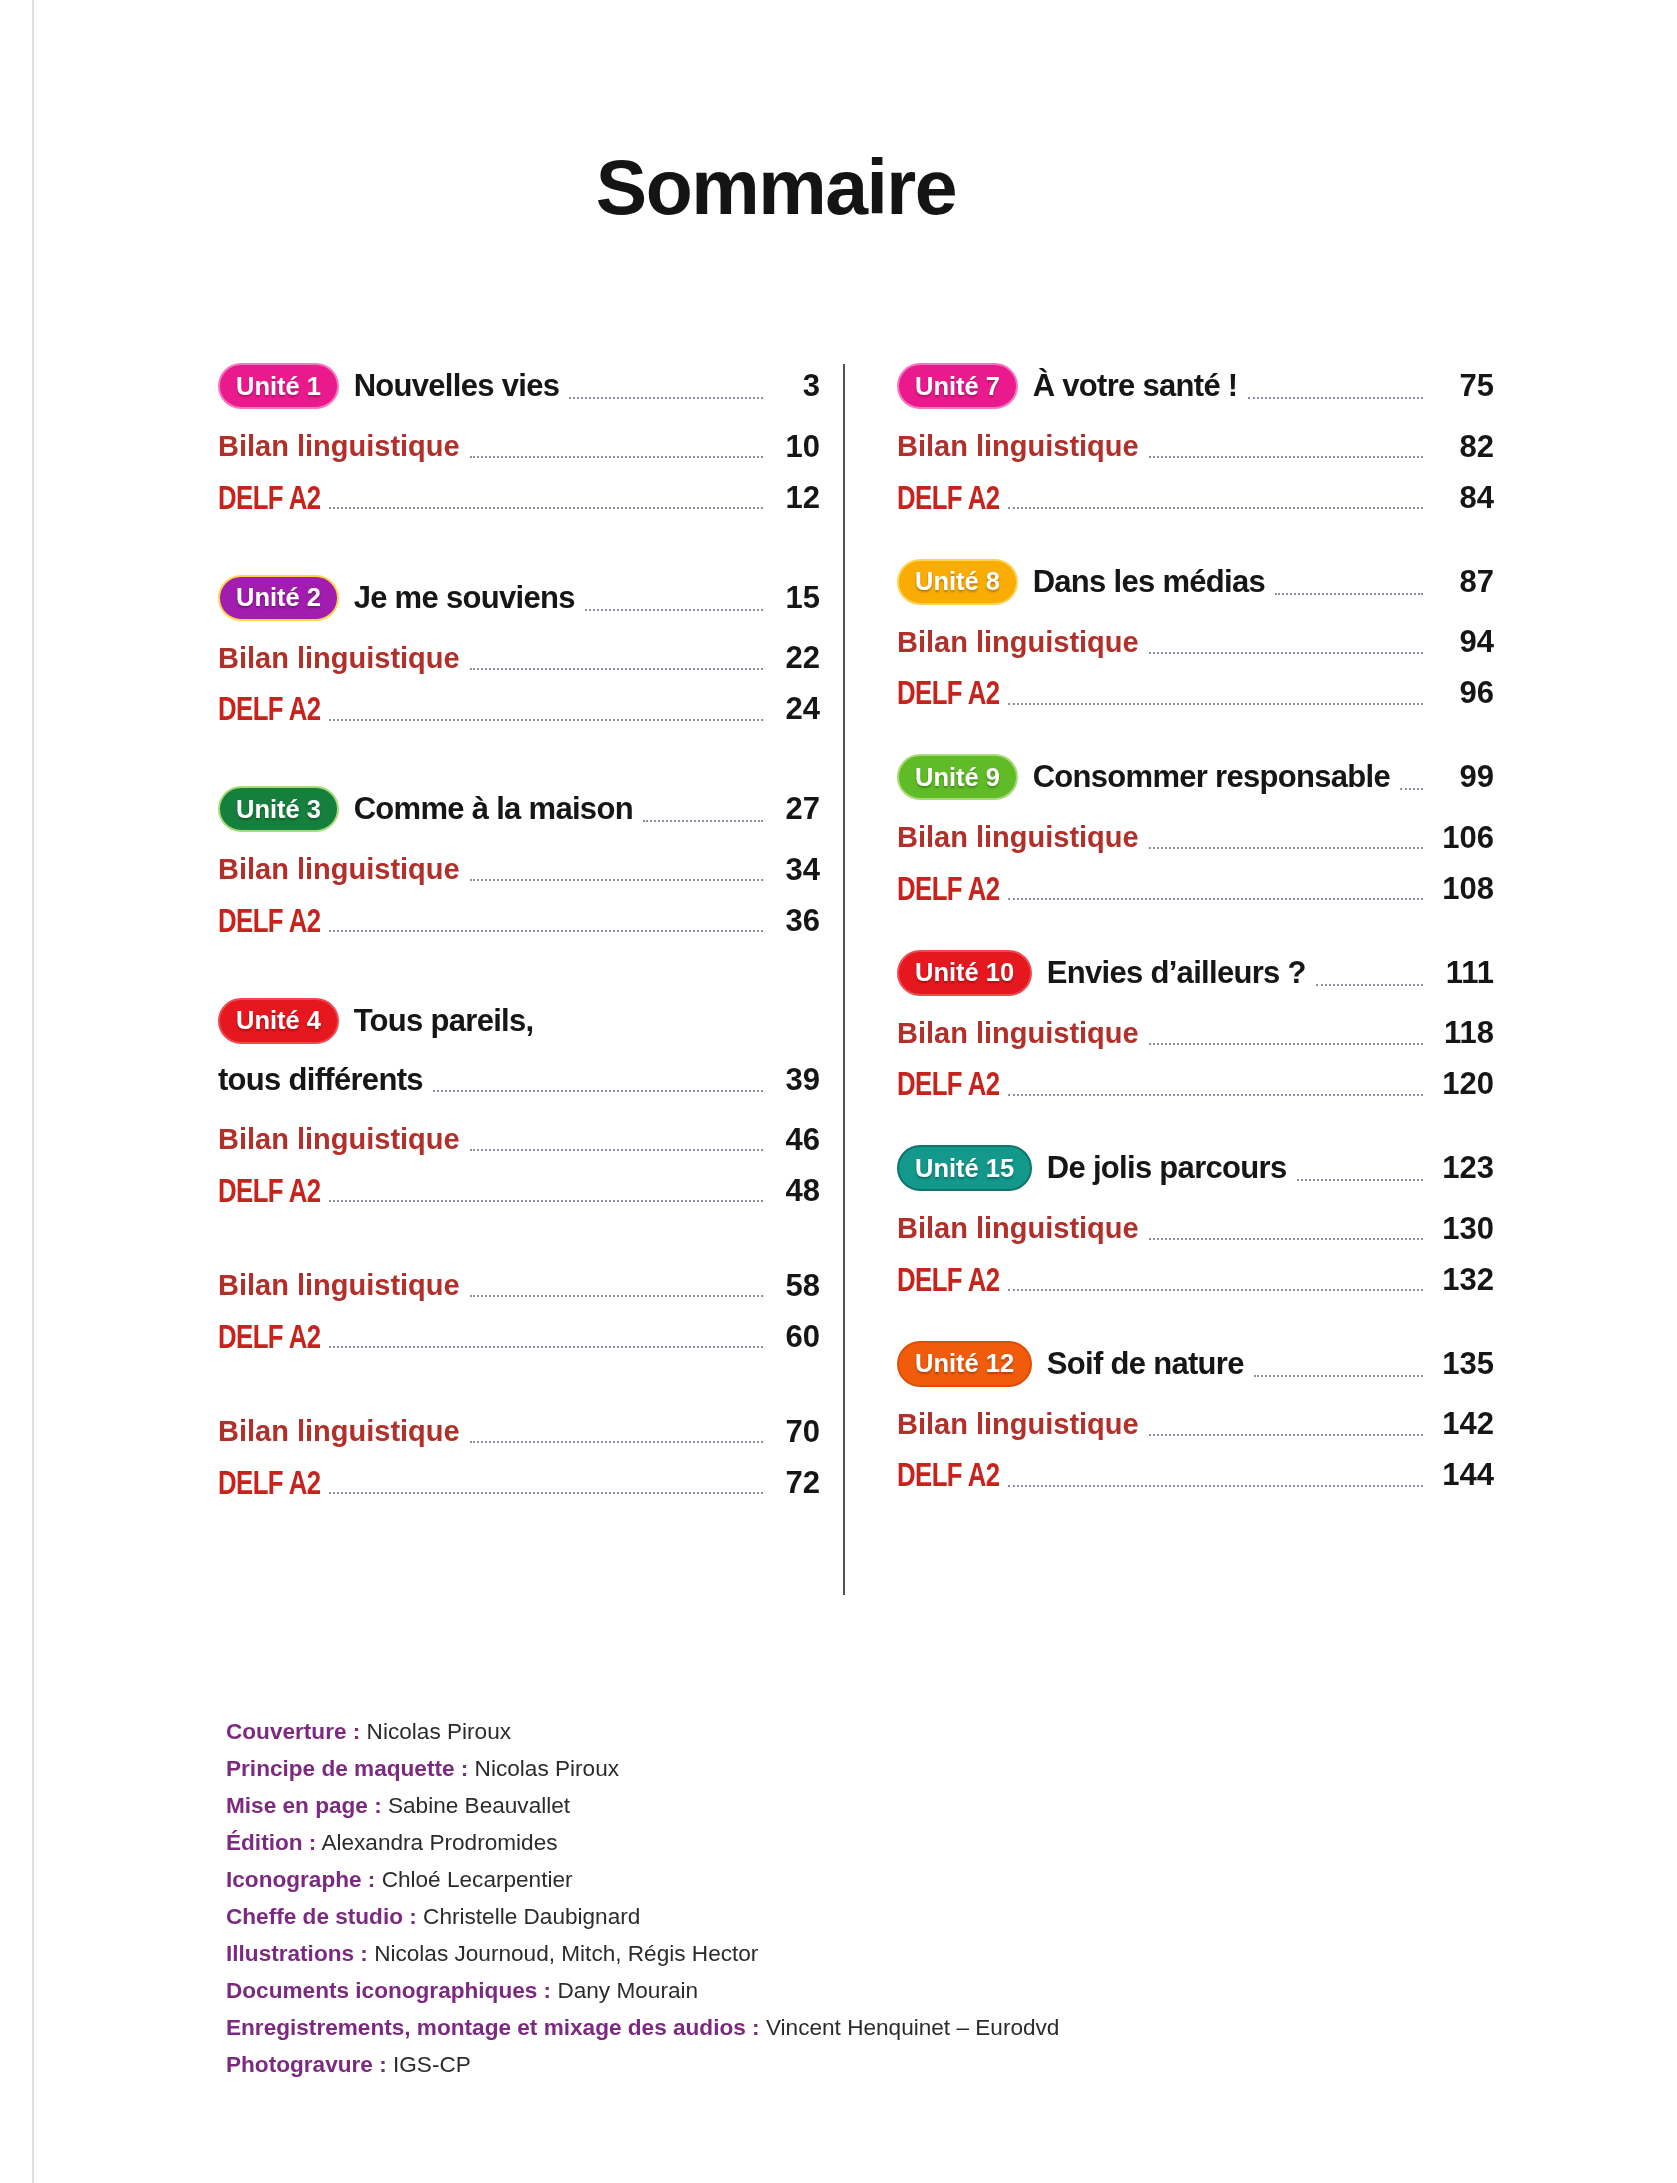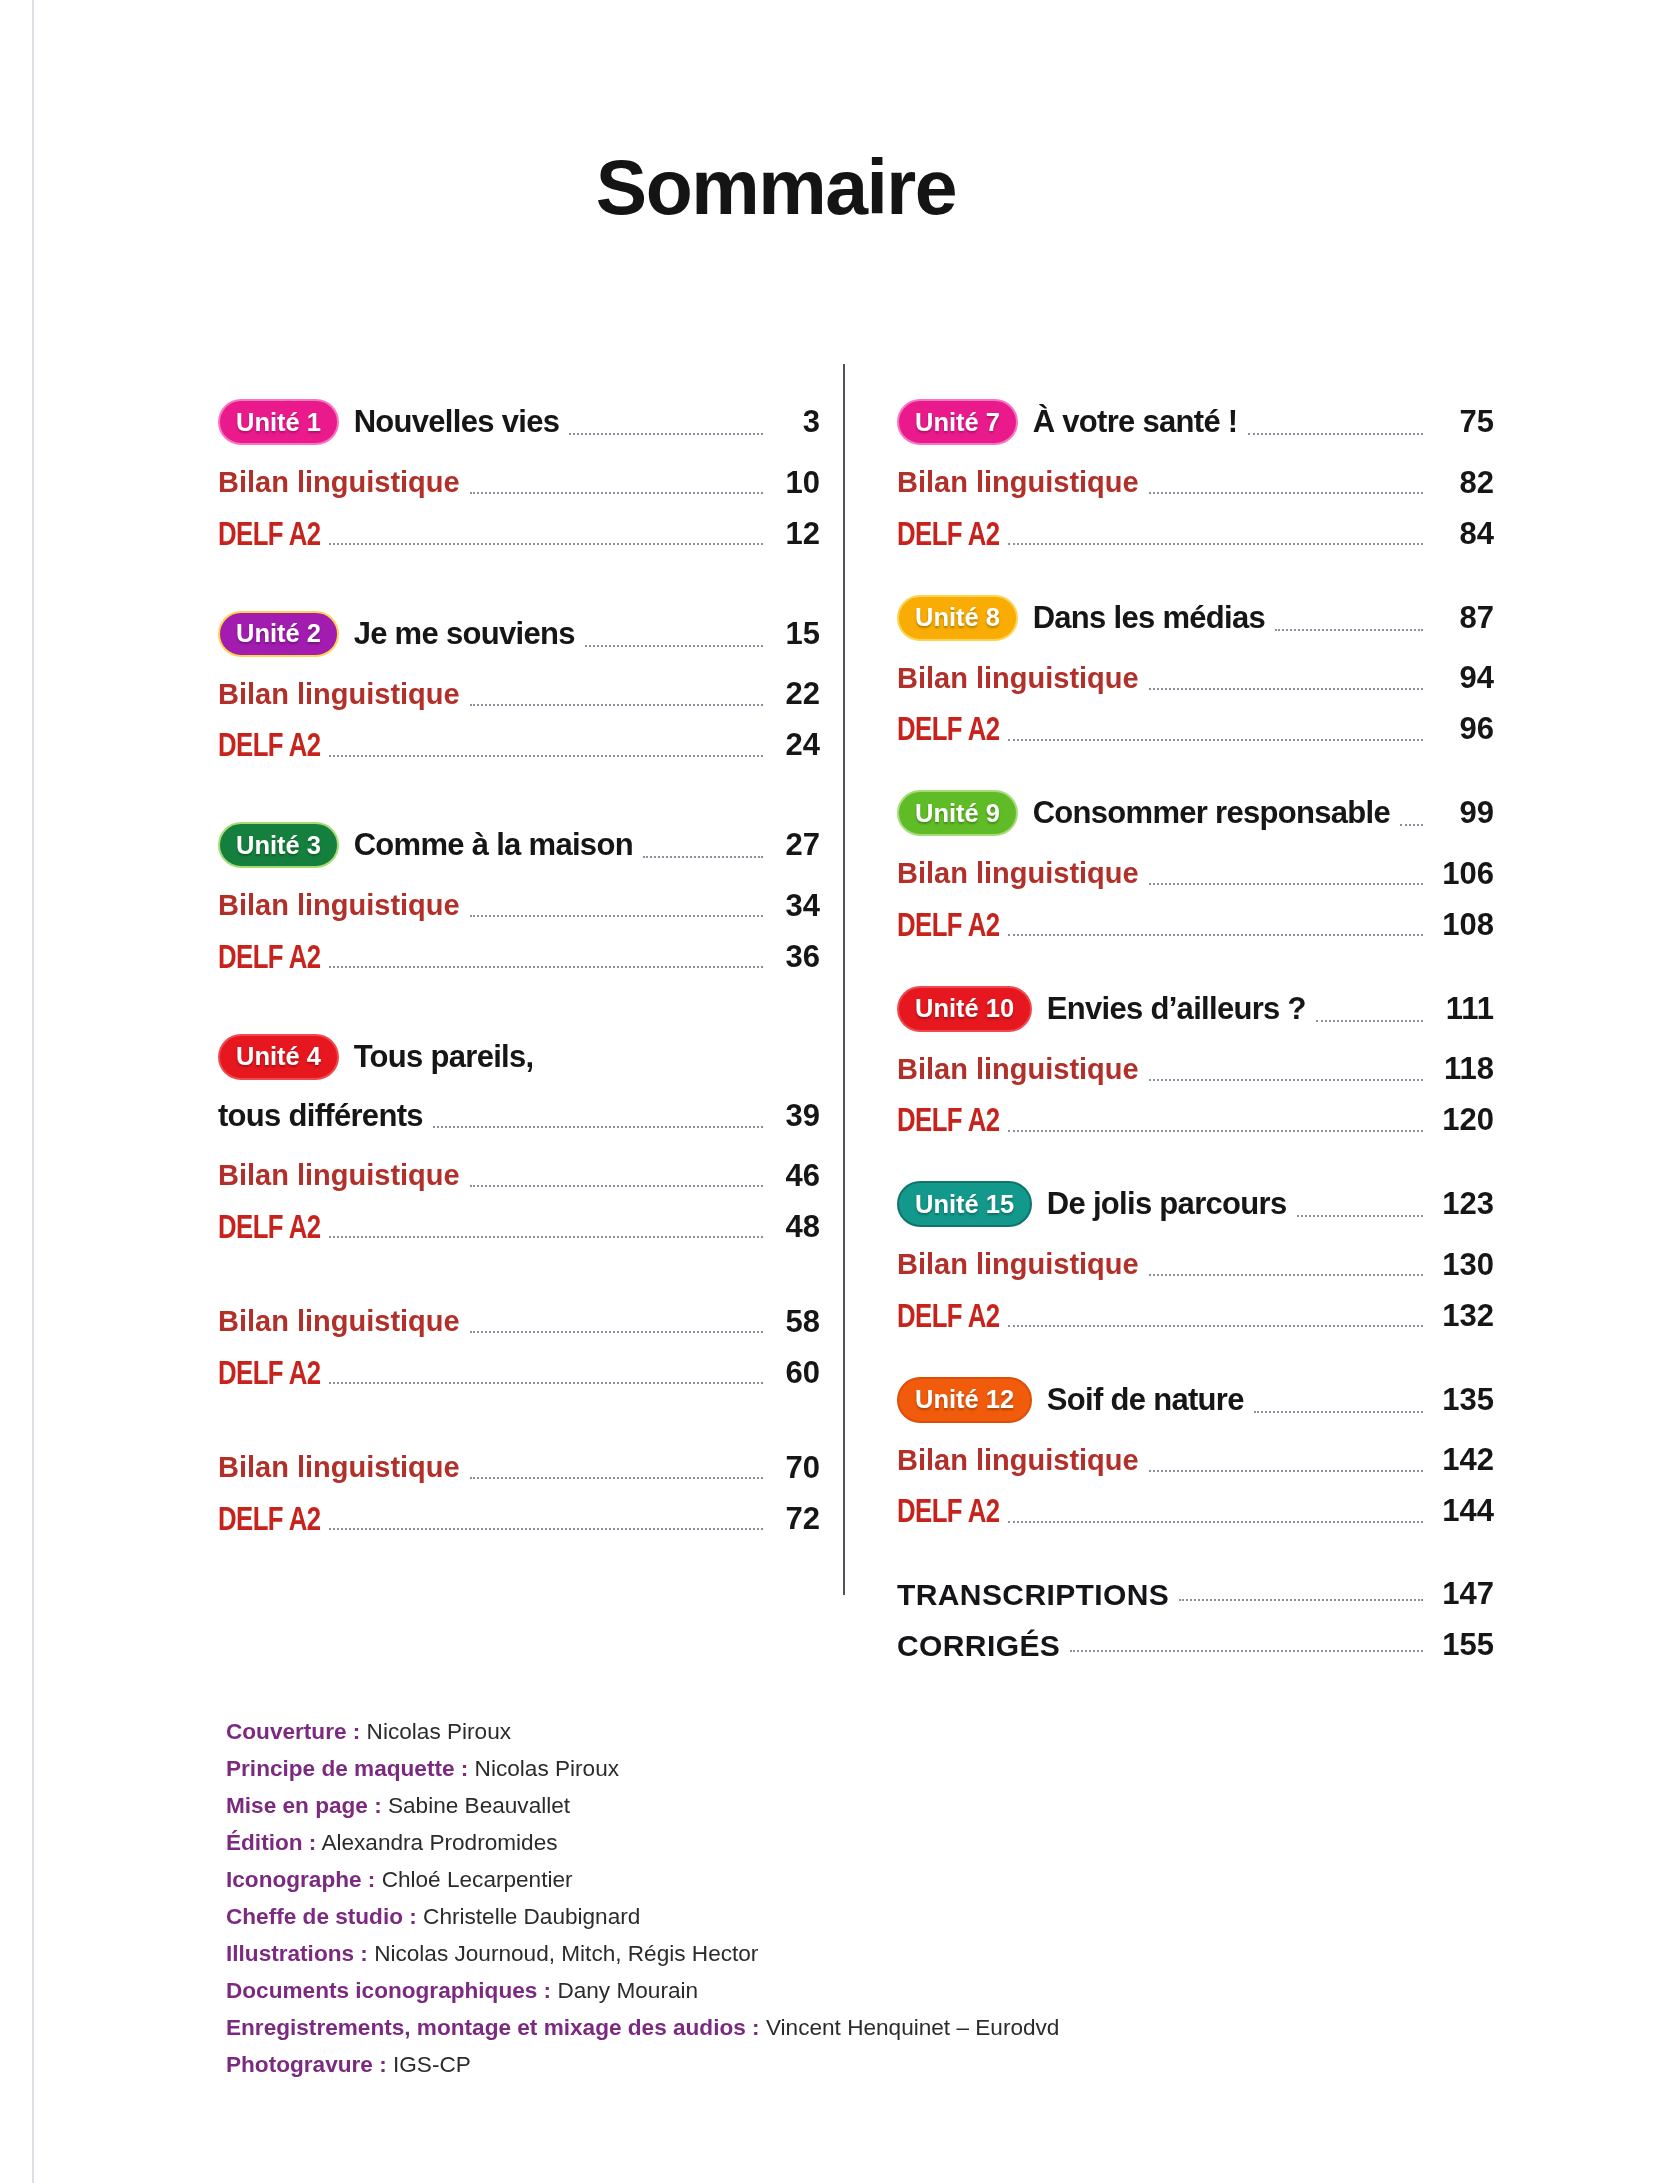--- a/index.html
+++ b/index.html
@@ -14,21 +14,21 @@
   }
   .col{position:absolute;top:362px;}
   .col-left{left:218px;width:602px;}
   .col-right{left:897px;width:597px;}
   .divider{position:absolute;left:843px;top:364px;width:2.2px;height:1231px;background:#52525c;}
 
   .unit{display:block;}
   .col-left .unit{margin-bottom:57px;}
   .col-right .unit{margin-bottom:41px;}
 
-  .trow{display:flex;align-items:center;height:48px;margin-bottom:17.5px;margin-top:36px;}
+  .trow{display:flex;align-items:center;height:48px;margin-bottom:17.5px;}
   .trow2{display:flex;align-items:flex-start;height:41px;margin-bottom:17.5px;}
   .badge{
     height:42px;padding:0 16px;border-radius:23px;display:flex;align-items:center;
     font-size:25.5px;font-weight:700;color:#fff;border:2.9px solid transparent;
     margin-right:14.6px;white-space:nowrap;text-shadow:0 1.5px 2.2px rgba(0,0,0,.28);flex-shrink:0;
   }
   .utitle{font-size:31px;font-weight:700;color:#161616;white-space:nowrap;letter-spacing:-0.7px;}
   .leader{flex:1;min-width:8.7px;border-bottom:2.9px dotted #8a909e;margin:0 10.2px;align-self:flex-end;margin-bottom:11px;}
   .num{font-size:31px;font-weight:700;color:#161616;text-align:right;min-width:47px;white-space:nowrap;}
   .col-right .num{min-width:61px;}
@@ -273,32 +273,20 @@
       <span class="leader"></span>
       <span class="num">142</span>
     </div>
     <div class="subrow">
       <span class="delf">DELF A2</span>
       <span class="leader"></span>
       <span class="num">144</span>
     </div>
   </div>
 
-  <div class="extras">
-    <div class="extrarow">
-      <span class="extra-label">TRANSCRIPTIONS</span>
-      <span class="leader"></span>
-      <span class="num">147</span>
-    </div>
-    <div class="extrarow">
-      <span class="extra-label">CORRIGÉS</span>
-      <span class="leader"></span>
-      <span class="num">155</span>
-    </div>
-  </div>
 
 </div>
 
 <div class="credits">
   <div class="credit"><span class="clabel">Couverture :</span> <span class="cvalue">Nicolas Piroux</span></div>
   <div class="credit"><span class="clabel">Principe de maquette :</span> <span class="cvalue">Nicolas Piroux</span></div>
   <div class="credit"><span class="clabel">Mise en page :</span> <span class="cvalue">Sabine Beauvallet</span></div>
   <div class="credit"><span class="clabel">Édition :</span> <span class="cvalue">Alexandra Prodromides</span></div>
   <div class="credit"><span class="clabel">Iconographe :</span> <span class="cvalue">Chloé Lecarpentier</span></div>
   <div class="credit"><span class="clabel">Cheffe de studio :</span> <span class="cvalue">Christelle Daubignard</span></div>

